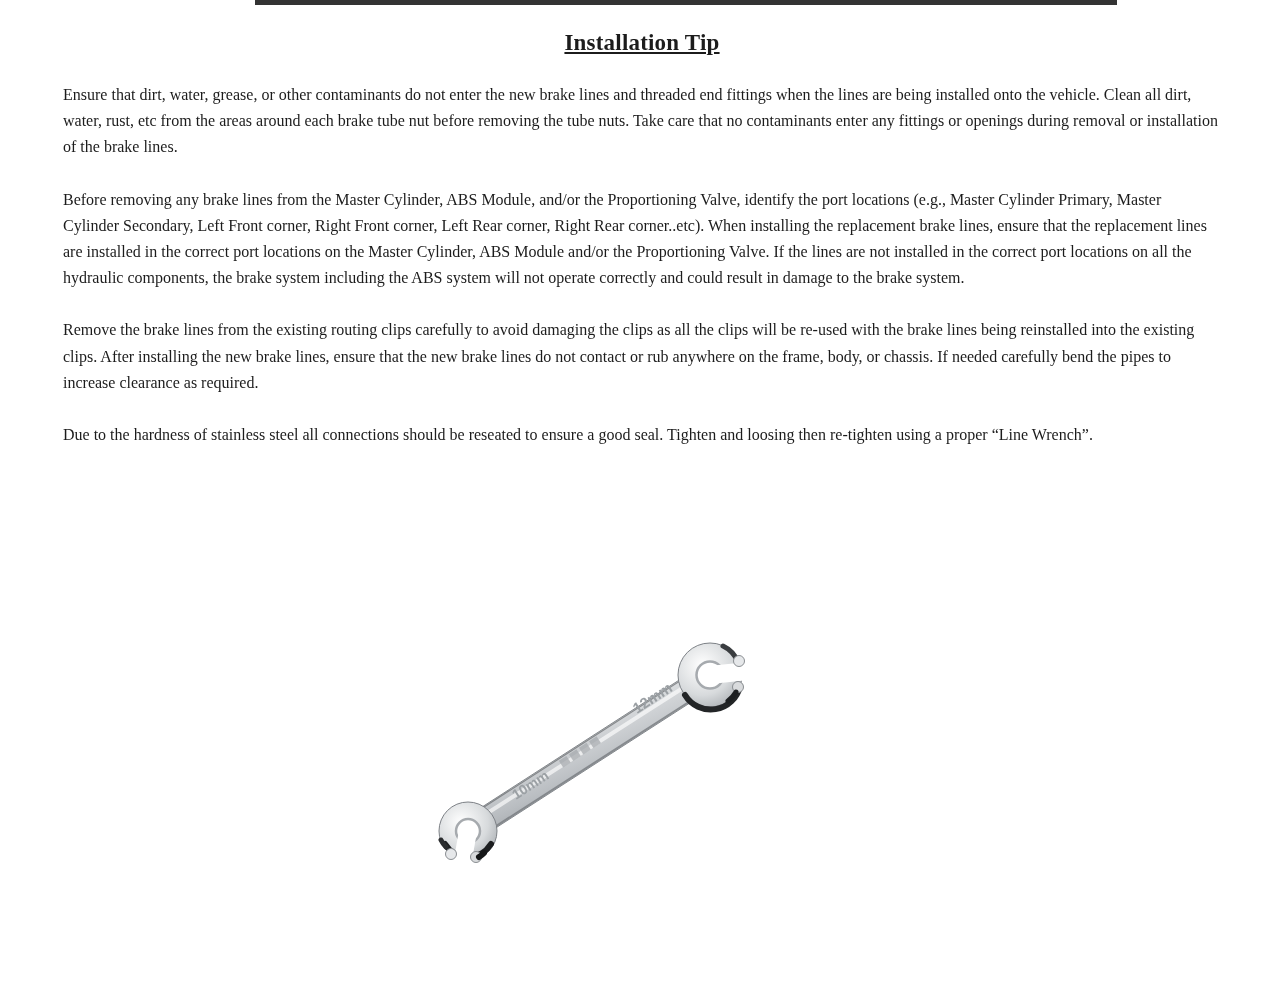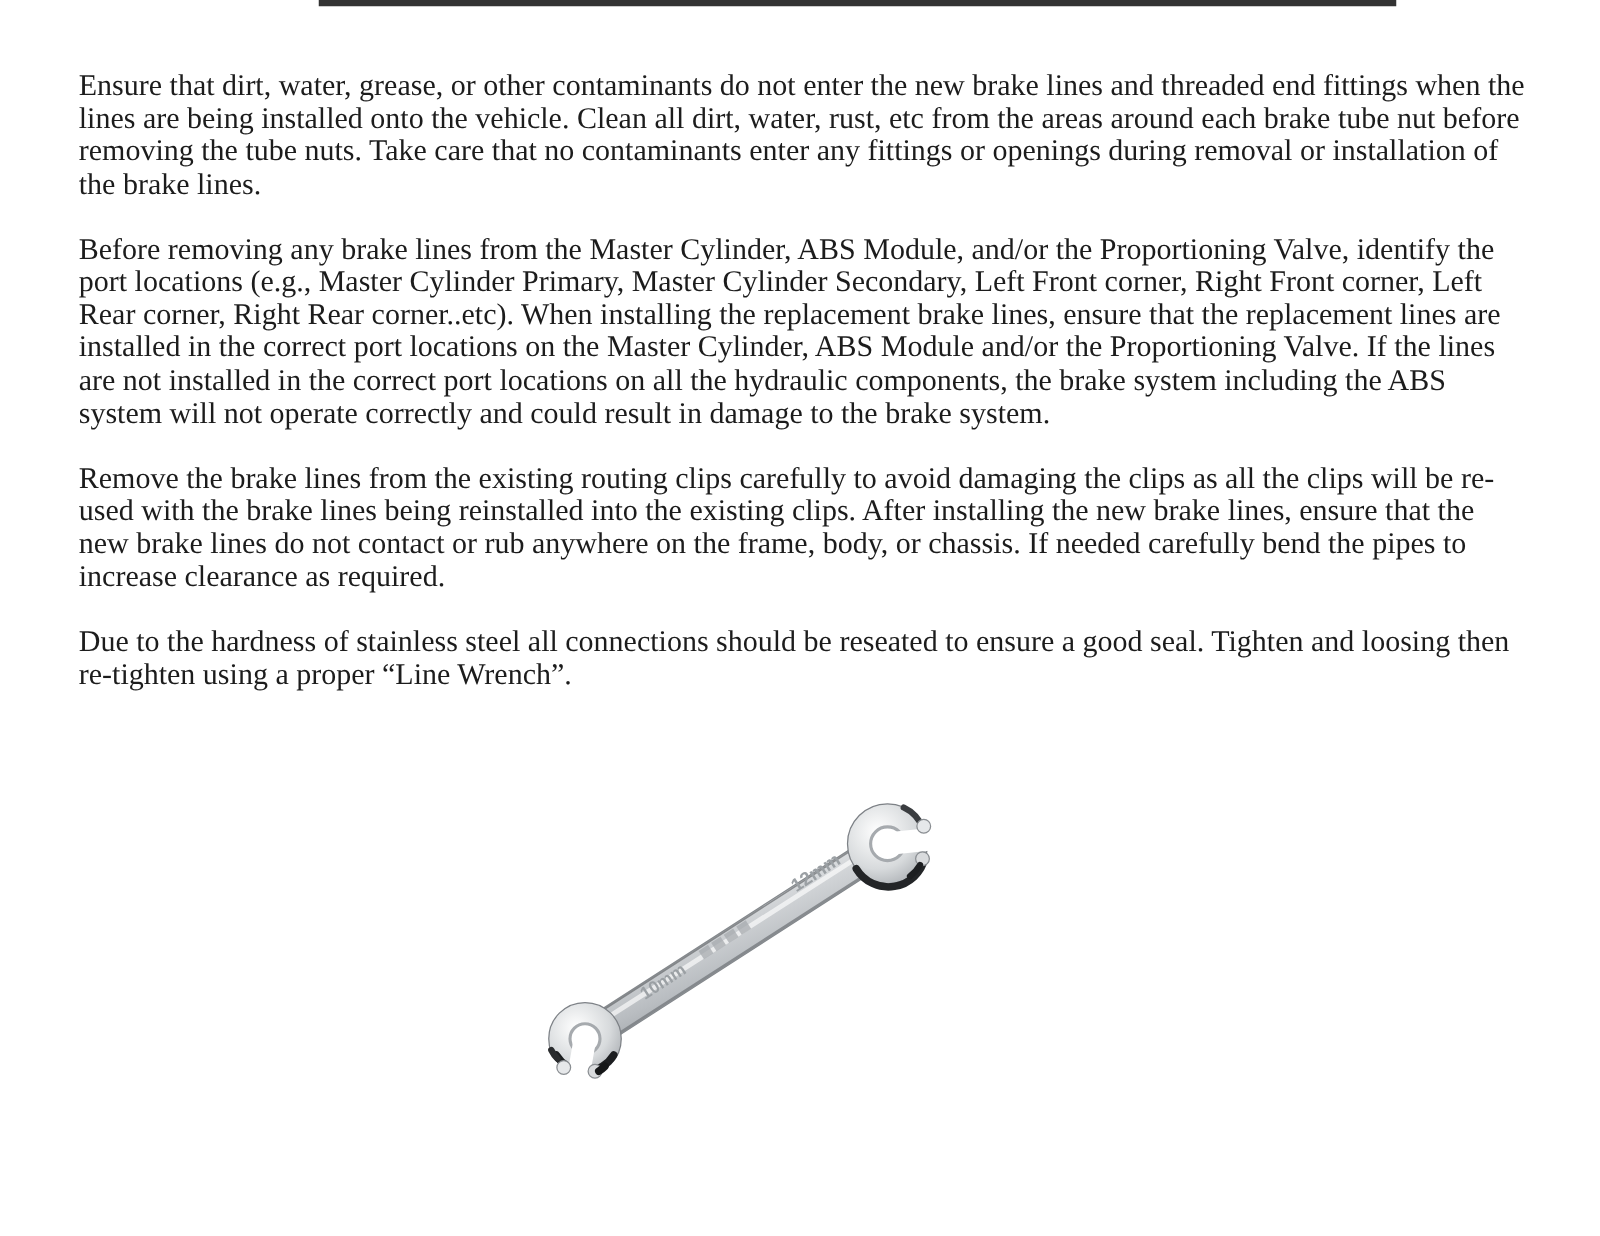--- a/index.html
+++ b/index.html
@@ -16,36 +16,37 @@
     position:absolute;left:63px;top:30px;width:1158px;
   }
   .doc-title{
     text-align:center;
     font-size:23px;font-weight:bold;
     text-decoration:underline;
     margin:0 0 14px 0;
     letter-spacing:0.2px;
   }
   .doc p{
-    font-size:24px;line-height:26.2px;
+    font-size:16px;line-height:26.2px;
     margin:26px 0 0 0;
     text-align:left;
   }
   .para-bold{font-weight:normal;}
   .wrench-wrap{
     position:absolute;left:420px;top:628px;width:352px;height:256px;
   }
   .wrench-wrap svg{display:block;}
 </style>
 </head>
 <body>
 
 <div class="top-bar"></div>
 
 <div class="doc">
+  <h1 class="doc-title">Installation Tip</h1>
   <p>Ensure that dirt, water, grease, or other contaminants do not enter the new brake lines and threaded end fittings when the lines are being installed onto the vehicle. Clean all dirt, water, rust, etc from the areas around each brake tube nut before removing the tube nuts. Take care that no contaminants enter any fittings or openings during removal or installation of the brake lines.</p>
   <p>Before removing any brake lines from the Master Cylinder, ABS Module, and/or the Proportioning Valve, identify the port locations (e.g., Master Cylinder Primary, Master Cylinder Secondary, Left Front corner, Right Front corner, Left Rear corner, Right Rear corner..etc). When installing the replacement brake lines, ensure that the replacement lines are installed in the correct port locations on the Master Cylinder, ABS Module and/or the Proportioning Valve. If the lines are not installed in the correct port locations on all the hydraulic components, the brake system including the ABS system will not operate correctly and could result in damage to the brake system.</p>
   <p>Remove the brake lines from the existing routing clips carefully to avoid damaging the clips as all the clips will be re-used with the brake lines being reinstalled into the existing clips. After installing the new brake lines, ensure that the new brake lines do not contact or rub anywhere on the frame, body, or chassis. If needed carefully bend the pipes to increase clearance as required.</p>
   <p class="para-bold">Due to the hardness of stainless steel all connections should be reseated to ensure a good seal. Tighten and loosing then re-tighten using a proper “Line Wrench”.</p>
 </div>
 
 <div class="wrench-wrap">
   <svg width="352" height="256" viewBox="0 0 352 256" xmlns="http://www.w3.org/2000/svg">
     <defs>
       <linearGradient id="shaftGrad" x1="0" y1="0" x2="0.5446" y2="0.8387">

